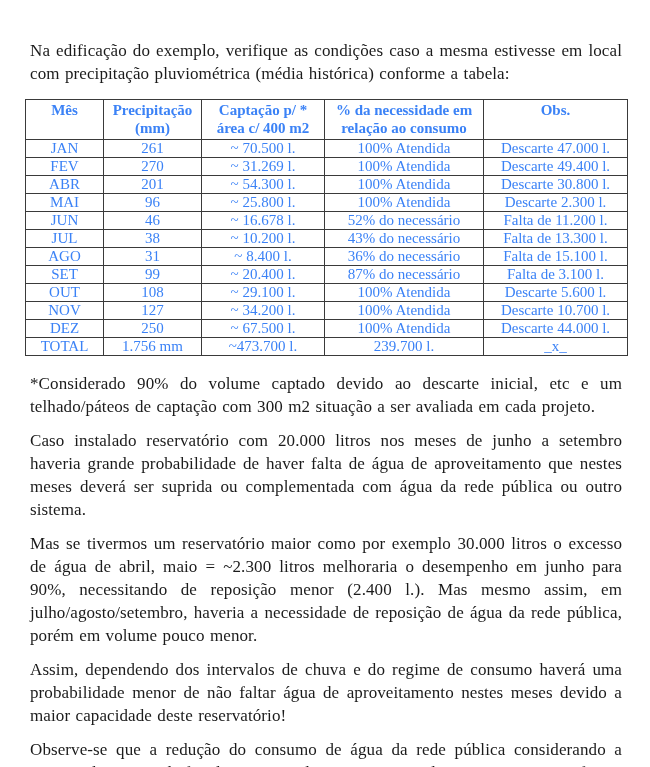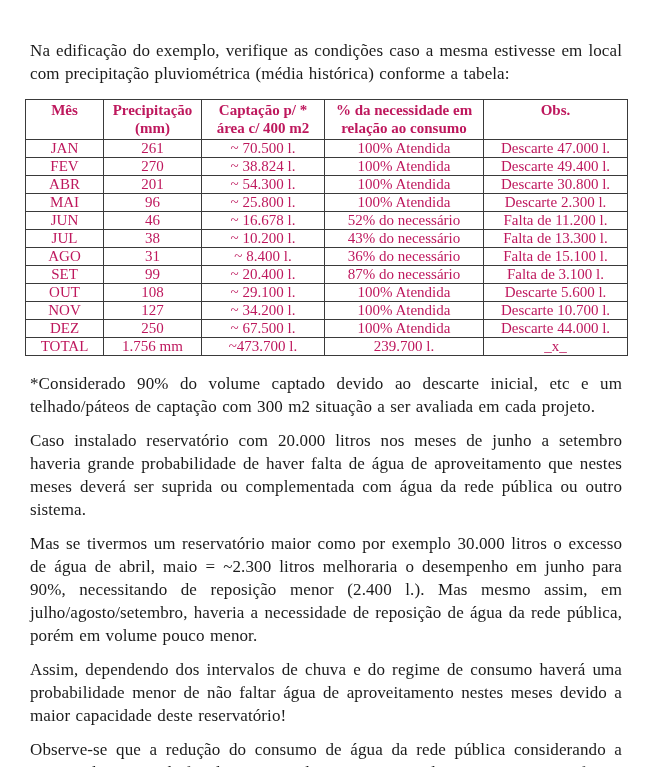--- a/index.html
+++ b/index.html
@@ -32,21 +32,21 @@
   }
   .para.after-table { margin-top: 16px; }
   .para.gap { margin-top: 11px; }
 
   table.rain-table {
     table-layout: fixed;
     border-collapse: collapse;
     width: 602px;
     margin: 14px 0 0 -5px;
     font-size: 15px;
-    color: #be185d;
+    color: #3b82f6;
   }
   table.rain-table th,
   table.rain-table td {
     border: 1px solid #3a3a3a;
     text-align: center;
     vertical-align: top;
     padding: 0;
     overflow: hidden;
     white-space: nowrap;
   }
@@ -104,21 +104,21 @@
       <tr>
         <td>JAN</td>
         <td>261</td>
         <td>~ 70.500 l.</td>
         <td>100% Atendida</td>
         <td>Descarte 47.000 l.</td>
       </tr>
       <tr>
         <td>FEV</td>
         <td>270</td>
-        <td>~ 38.824 l.</td>
+        <td>~ 31.269 l.</td>
         <td>100% Atendida</td>
         <td>Descarte 49.400 l.</td>
       </tr>
       <tr>
         <td>ABR</td>
         <td>201</td>
         <td>~ 54.300 l.</td>
         <td>100% Atendida</td>
         <td>Descarte 30.800 l.</td>
       </tr>

